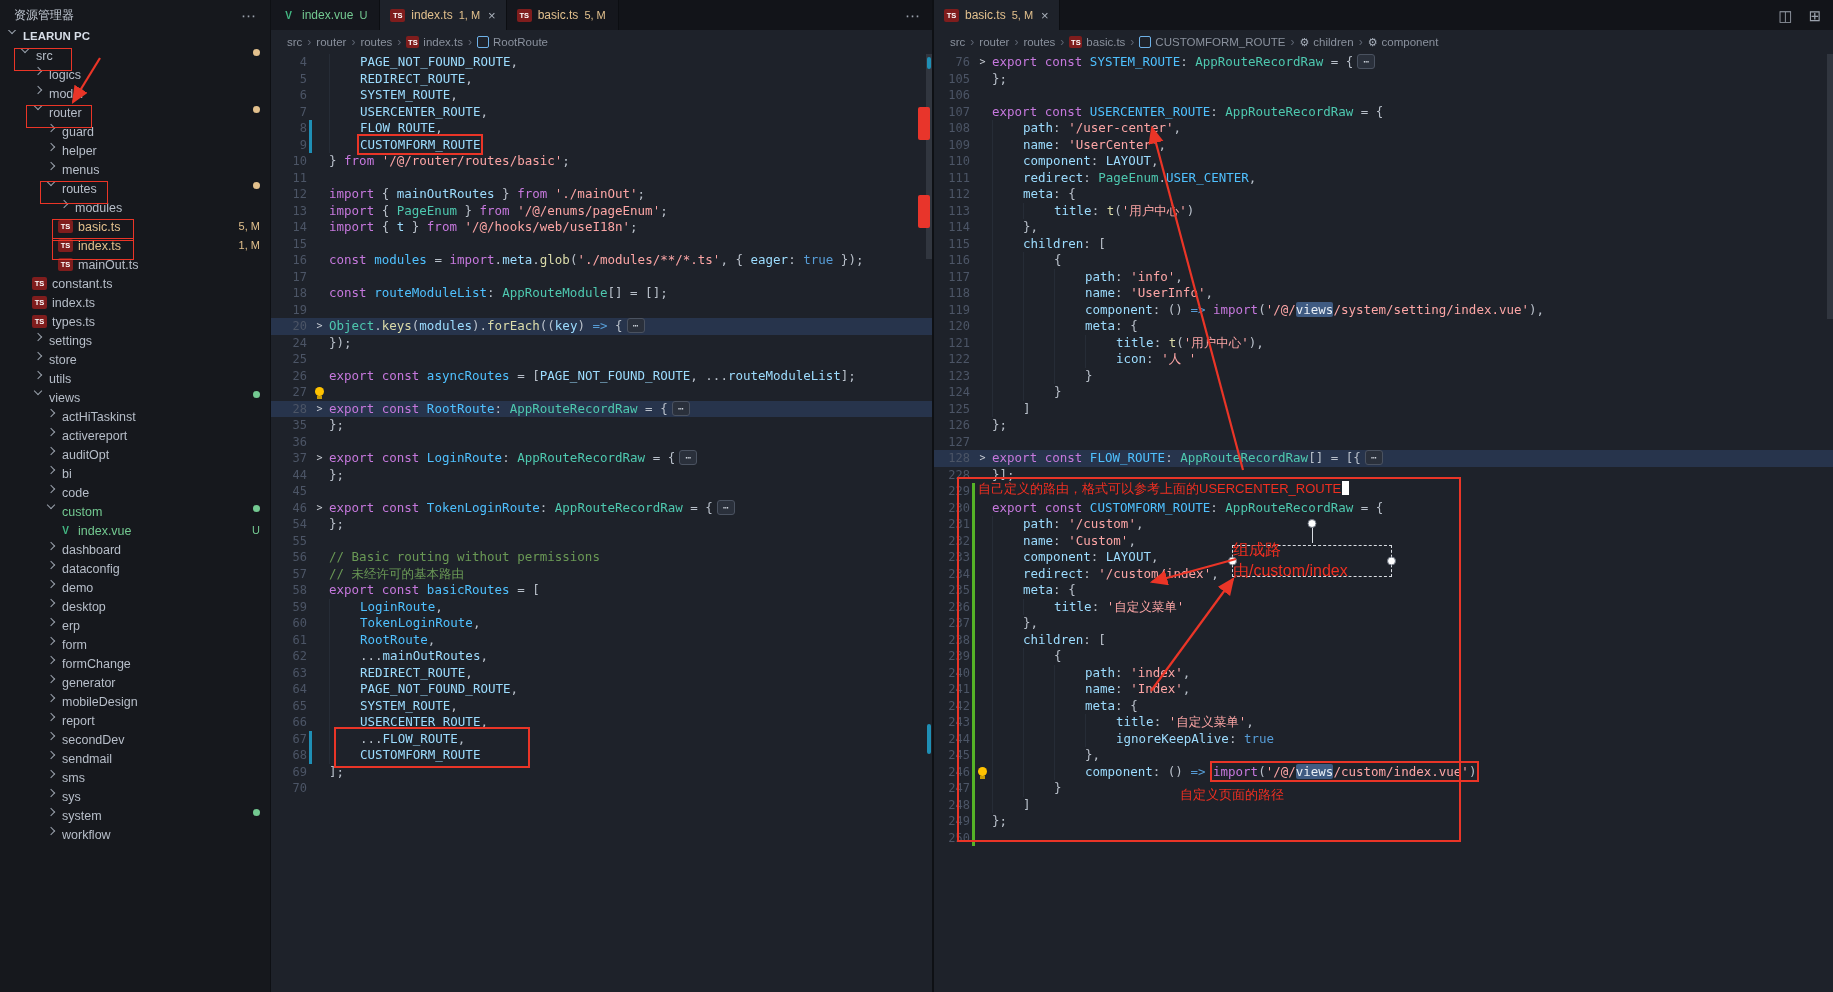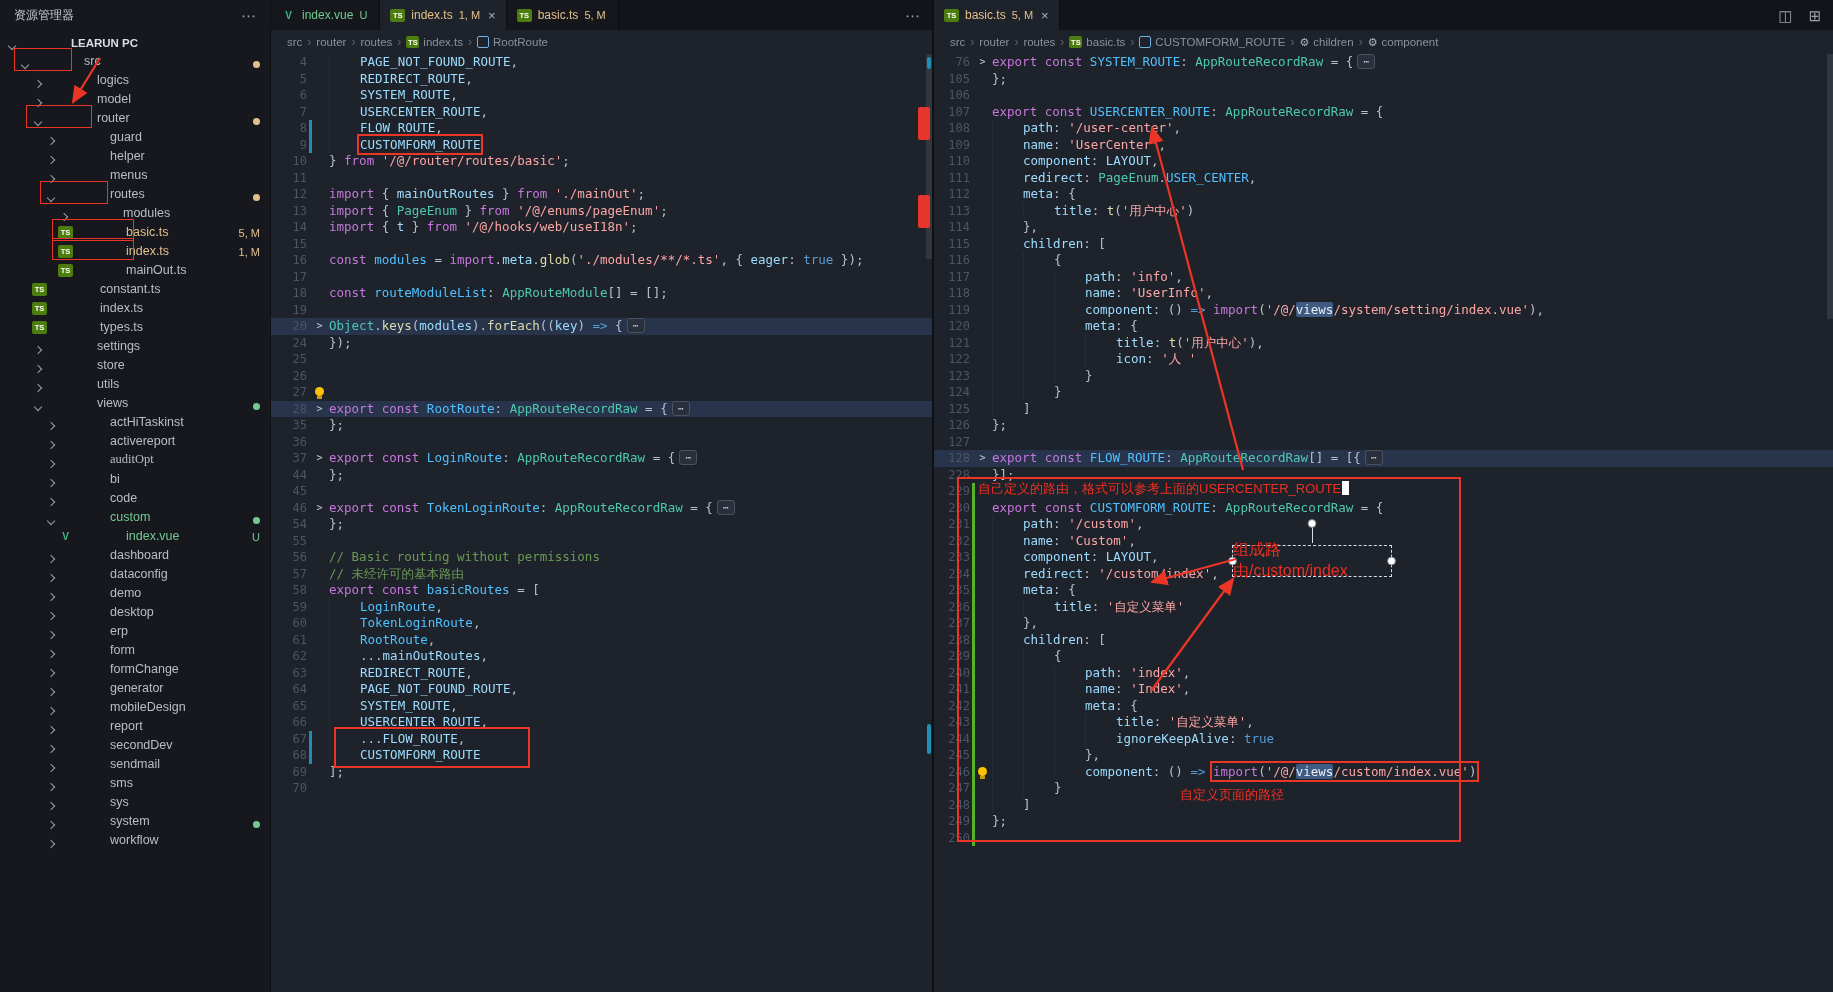--- a/index.html
+++ b/index.html
@@ -4,26 +4,26 @@
 <style>
   html,body{margin:0;padding:0;background:#000;}
   .app{position:relative;width:1833px;height:992px;background:#0e1014;font-family:"Liberation Sans",sans-serif;overflow:hidden;color:#c6ccd6;padding-left:43px;}
 
   
   .sidebar{position:absolute;left:0;top:0;width:270px;height:100%;background:#16181d;}
   .shead{height:30px;display:flex;align-items:center;padding:0 14px;color:#c2c9d4;font-size:12px;}
   .shead .icon-btn{margin-left:auto;}
   .icon-btn{color:#9aa1ac;font-size:15px;cursor:pointer;line-height:1;}
   #tree{position:absolute;top:30px;left:0;right:0;bottom:0;overflow:hidden;}
-  .trow{height:19px;display:flex;align-items:flex-end;font-size:12.5px;color:#b7bec9;white-space:nowrap;cursor:pointer;gap:48px;}
+  .trow{height:19px;display:flex;align-items:flex-start;font-size:12.5px;color:#b7bec9;white-space:nowrap;cursor:pointer;}
   .trow.root{font-weight:bold;color:#d8dee8;font-size:11.5px;}
   .chev{width:5px;height:5px;border-right:1.2px solid #98a0ab;border-bottom:1.2px solid #98a0ab;transform:rotate(-45deg);margin:0 8px 0 3px;flex:none;}
   .chev.open{transform:rotate(45deg);margin-top:-3px;}
   .fic{width:15px;height:13px;border-radius:2px;margin-right:5px;flex:none;display:flex;align-items:center;justify-content:center;font-weight:bold;font-size:7.5px;font-family:"Liberation Sans",sans-serif;}
-  .fic.ts{background:#4d7c0f;color:#fff;}
+  .fic.ts{background:#7f1d1d;color:#fff;}
   .fic.vue{color:#42b883;font-size:10px;background:transparent;}
   .c-mod{color:#e2c08d;}
   .c-add{color:#73c991;}
   .tbadge{margin-left:auto;padding-right:10px;font-size:11px;}
   .tdot{width:7px;height:7px;border-radius:50%;margin-left:auto;margin-right:10px;flex:none;}
   .dot-mod{background:#e2c08d;}
   .dot-add{background:#73c991;}
 
   
   .group{position:absolute;top:0;height:100%;background:#1e222a;}
@@ -186,21 +186,21 @@
           <span class="tdot dot-add"></span>
         </div>
         <div class="trow" style="padding-left: 45px;">
           <span class="chev"></span>
           <span class="tlabel">actHiTaskinst</span>
         </div>
         <div class="trow" style="padding-left: 45px;">
           <span class="chev"></span>
           <span class="tlabel">activereport</span>
         </div>
-        <div class="trow" style="padding-left: 45px; font-family: Liberation Serif, serif;">
+        <div class="trow" style="padding-left: 45px;">
           <span class="chev"></span>
           <span class="tlabel">auditOpt</span>
         </div>
         <div class="trow" style="padding-left: 45px;">
           <span class="chev"></span>
           <span class="tlabel">bi</span>
         </div>
         <div class="trow" style="padding-left: 45px;">
           <span class="chev"></span>
           <span class="tlabel">code</span>
@@ -481,20 +481,21 @@
             <span class="fw"></span>
           </div>
           <div class="ctext"></div>
         </div>
         <div class="crow">
           <div class="gut">
             <span class="ln">26</span>
             <span class="gitbar"></span>
             <span class="fw"></span>
           </div>
+          <div class="ctext"><span class="tk-k">export</span><span class="tk-p"> </span><span class="tk-k">const</span><span class="tk-p"> </span><span class="tk-V">asyncRoutes</span><span class="tk-p"> = [</span><span class="tk-v">PAGE_NOT_FOUND_ROUTE</span><span class="tk-p">, ...</span><span class="tk-v">routeModuleList</span><span class="tk-p">];</span></div>
         </div>
         <div class="crow">
           <div class="gut">
             <span class="ln">27</span>
             <span class="gitbar"></span>
             <span class="fw"><span class="bulb"></span></span>
           </div>
           <div class="ctext"></div>
         </div>
         <div class="crow hl">

